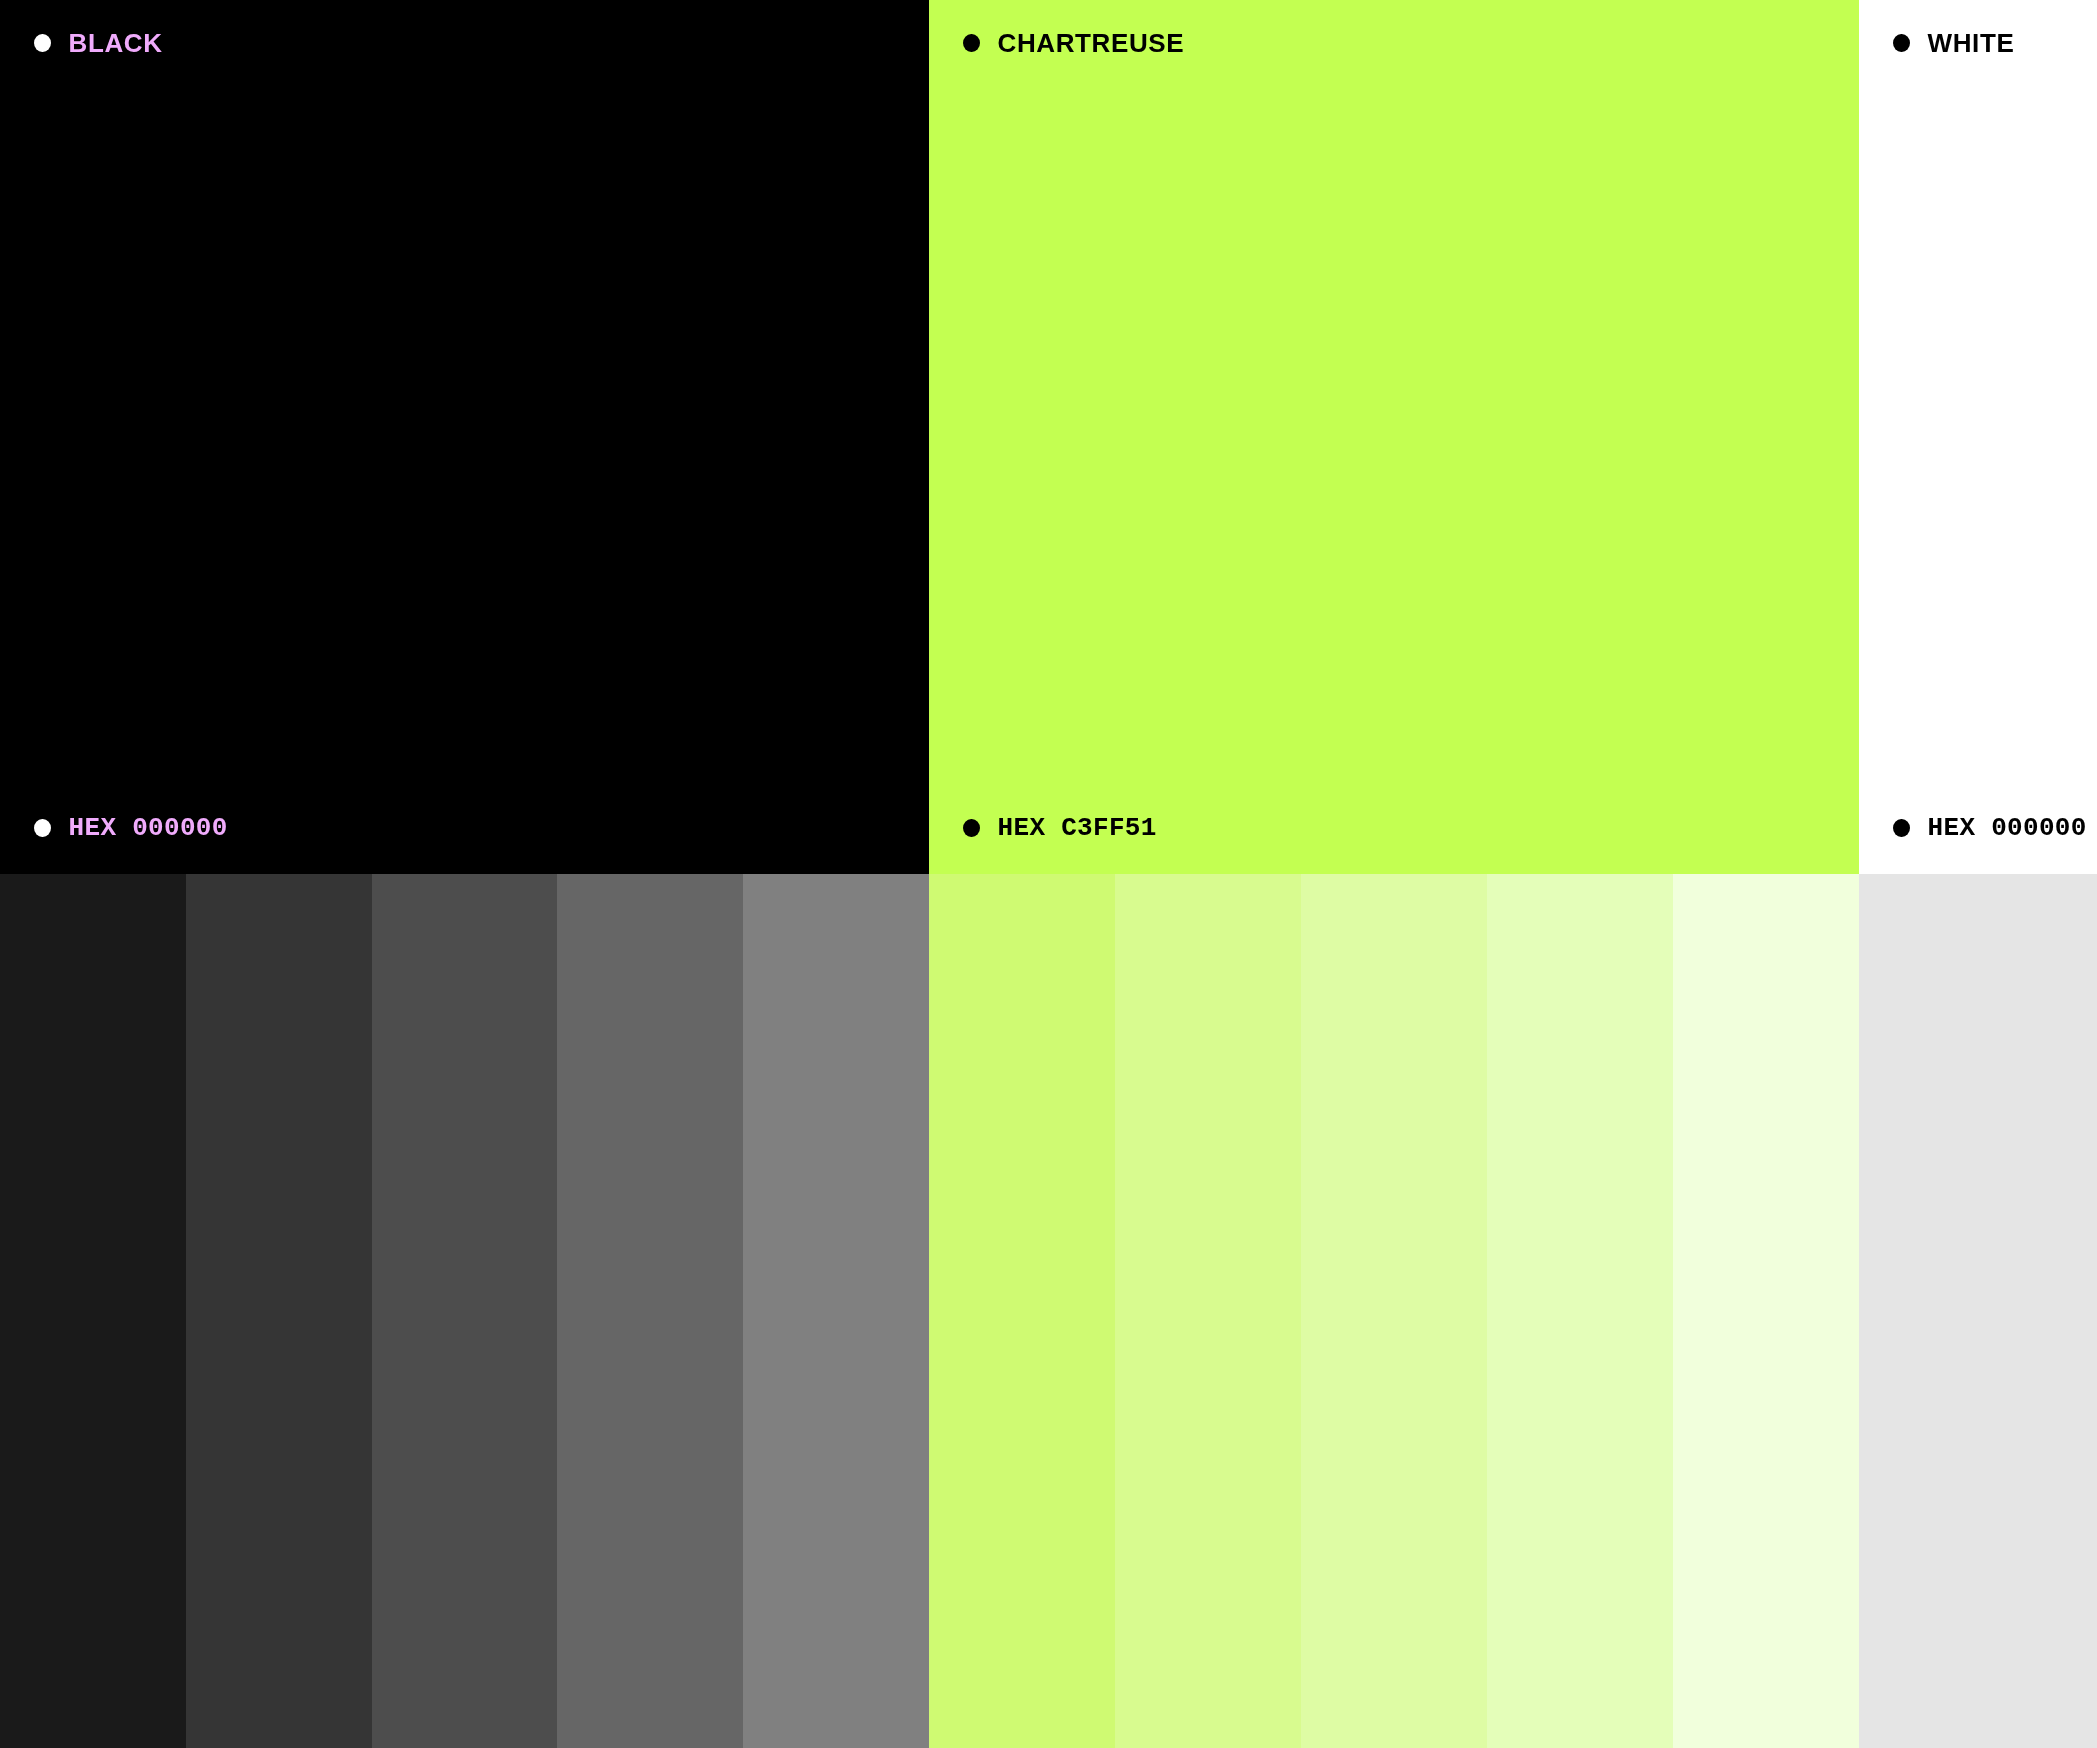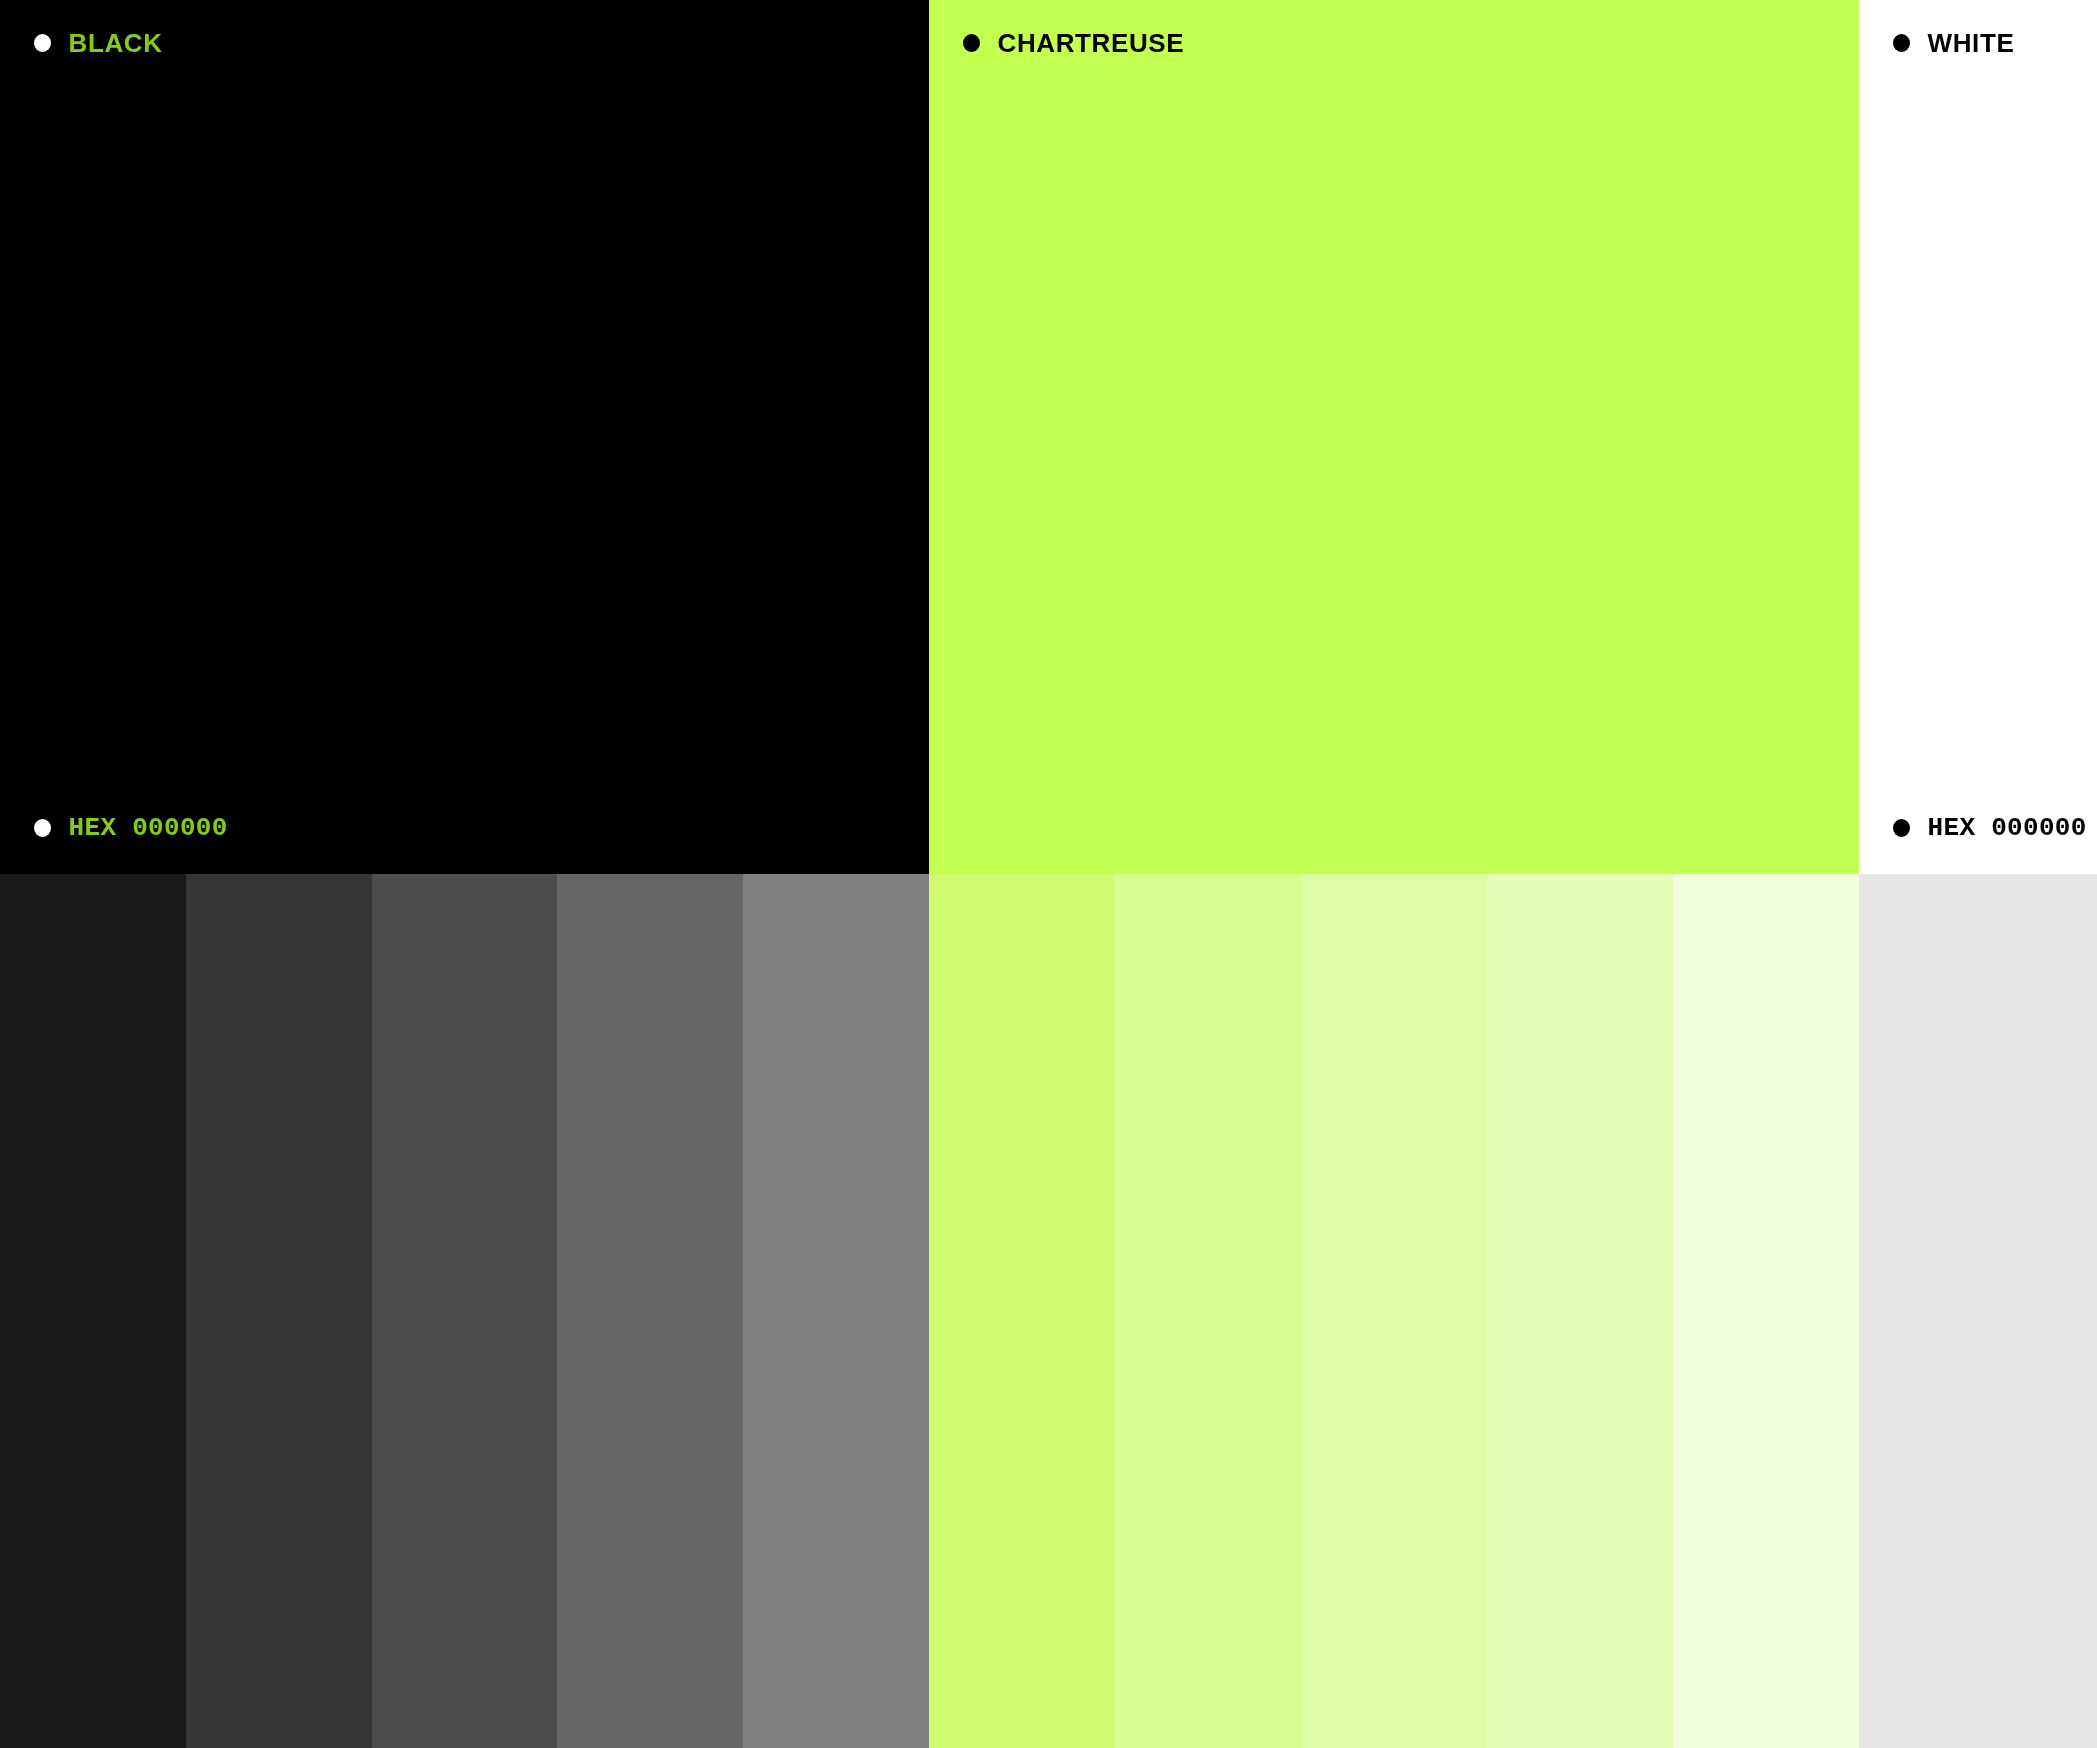--- a/index.html
+++ b/index.html
@@ -62,21 +62,21 @@
   }
   .dot.on-dark  { background: #ffffff; }
   .dot.on-light { background: #000000; }
 
   .tag-text {
     font-size: 26px;
     font-weight: 700;
     letter-spacing: 0.6px;
     line-height: 1;
   }
-  .tag-text.on-dark  { color: #84cc16; }
+  .tag-text.on-dark  { color: #f0abfc; }
   .tag-text.on-light { color: #000000; }
 
   .tag.bottom { padding-left: 34px; font-family: Liberation Mono, monospace; }
   .tag.bottom .tag-text { letter-spacing: 0.3px; }
 
   
   .strip-row {
     display: flex;
     flex-direction: row;
     width: 100%;
@@ -114,20 +114,24 @@
         <span class="dot on-dark"></span>
         <span class="tag-text on-dark">HEX 000000</span>
       </div>
     </div>
 
     <div class="swatch chartreuse">
       <div class="tag top">
         <span class="dot on-light"></span>
         <span class="tag-text on-light">CHARTREUSE</span>
       </div>
+      <div class="tag bottom">
+        <span class="dot on-light"></span>
+        <span class="tag-text on-light">HEX C3FF51</span>
+      </div>
     </div>
 
     <div class="swatch white">
       <div class="tag top">
         <span class="dot on-light"></span>
         <span class="tag-text on-light">WHITE</span>
       </div>
       <div class="tag bottom">
         <span class="dot on-light"></span>
         <span class="tag-text on-light">HEX 000000</span>

